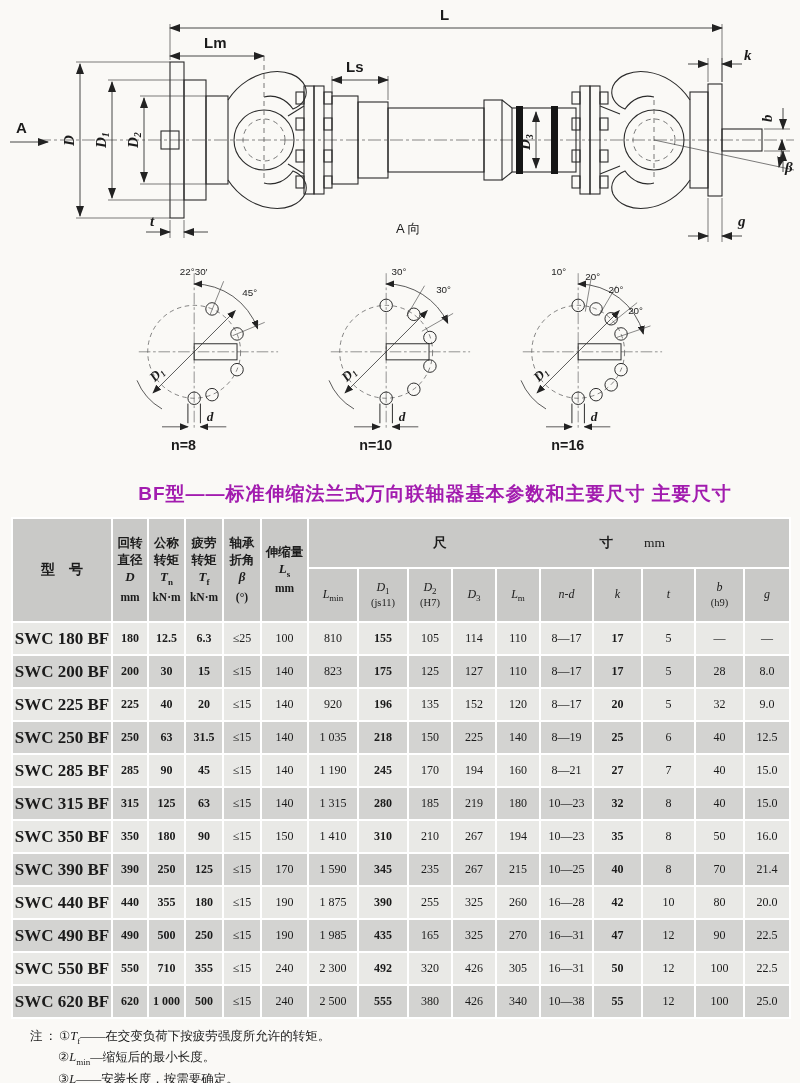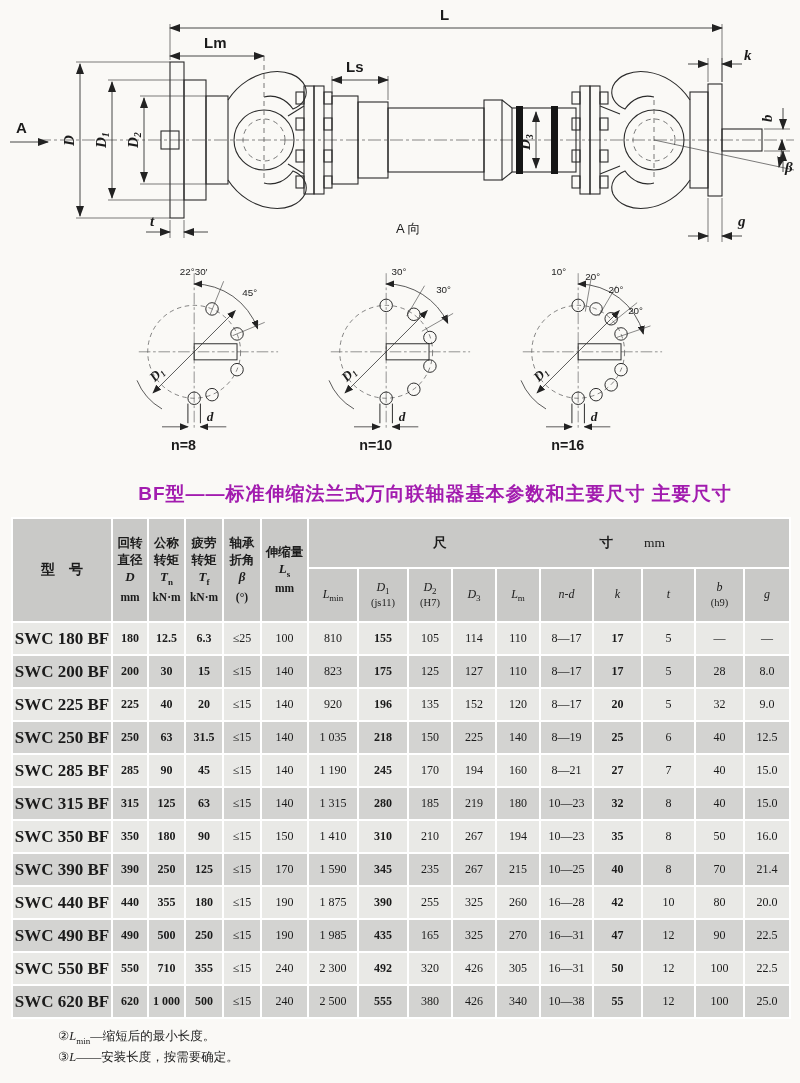--- a/index.html
+++ b/index.html
@@ -685,20 +685,23 @@
           <td>55</td>
     <td>12</td>
           <td>100</td>
     <td>25.0</td>
   </tr>
 </tbody>
 </table>
 </div>
 
 <div id="notes">
+  <div class="note-line">
+    <span class="note-label">注：</span><span>①</span><span class="it">T</span><sub>f</sub><span>——在交变负荷下按疲劳强度所允许的转矩。</span>
+  </div>
   <div class="note-line note-indent">
     <span>②</span><span class="it">L</span><sub>min</sub><span>—缩短后的最小长度。</span>
   </div>
   <div class="note-line note-indent">
     <span>③</span><span class="it">L</span><sub></sub><span>——安装长度，按需要确定。</span>
   </div>
 
 </div>
 
 </body></html>

